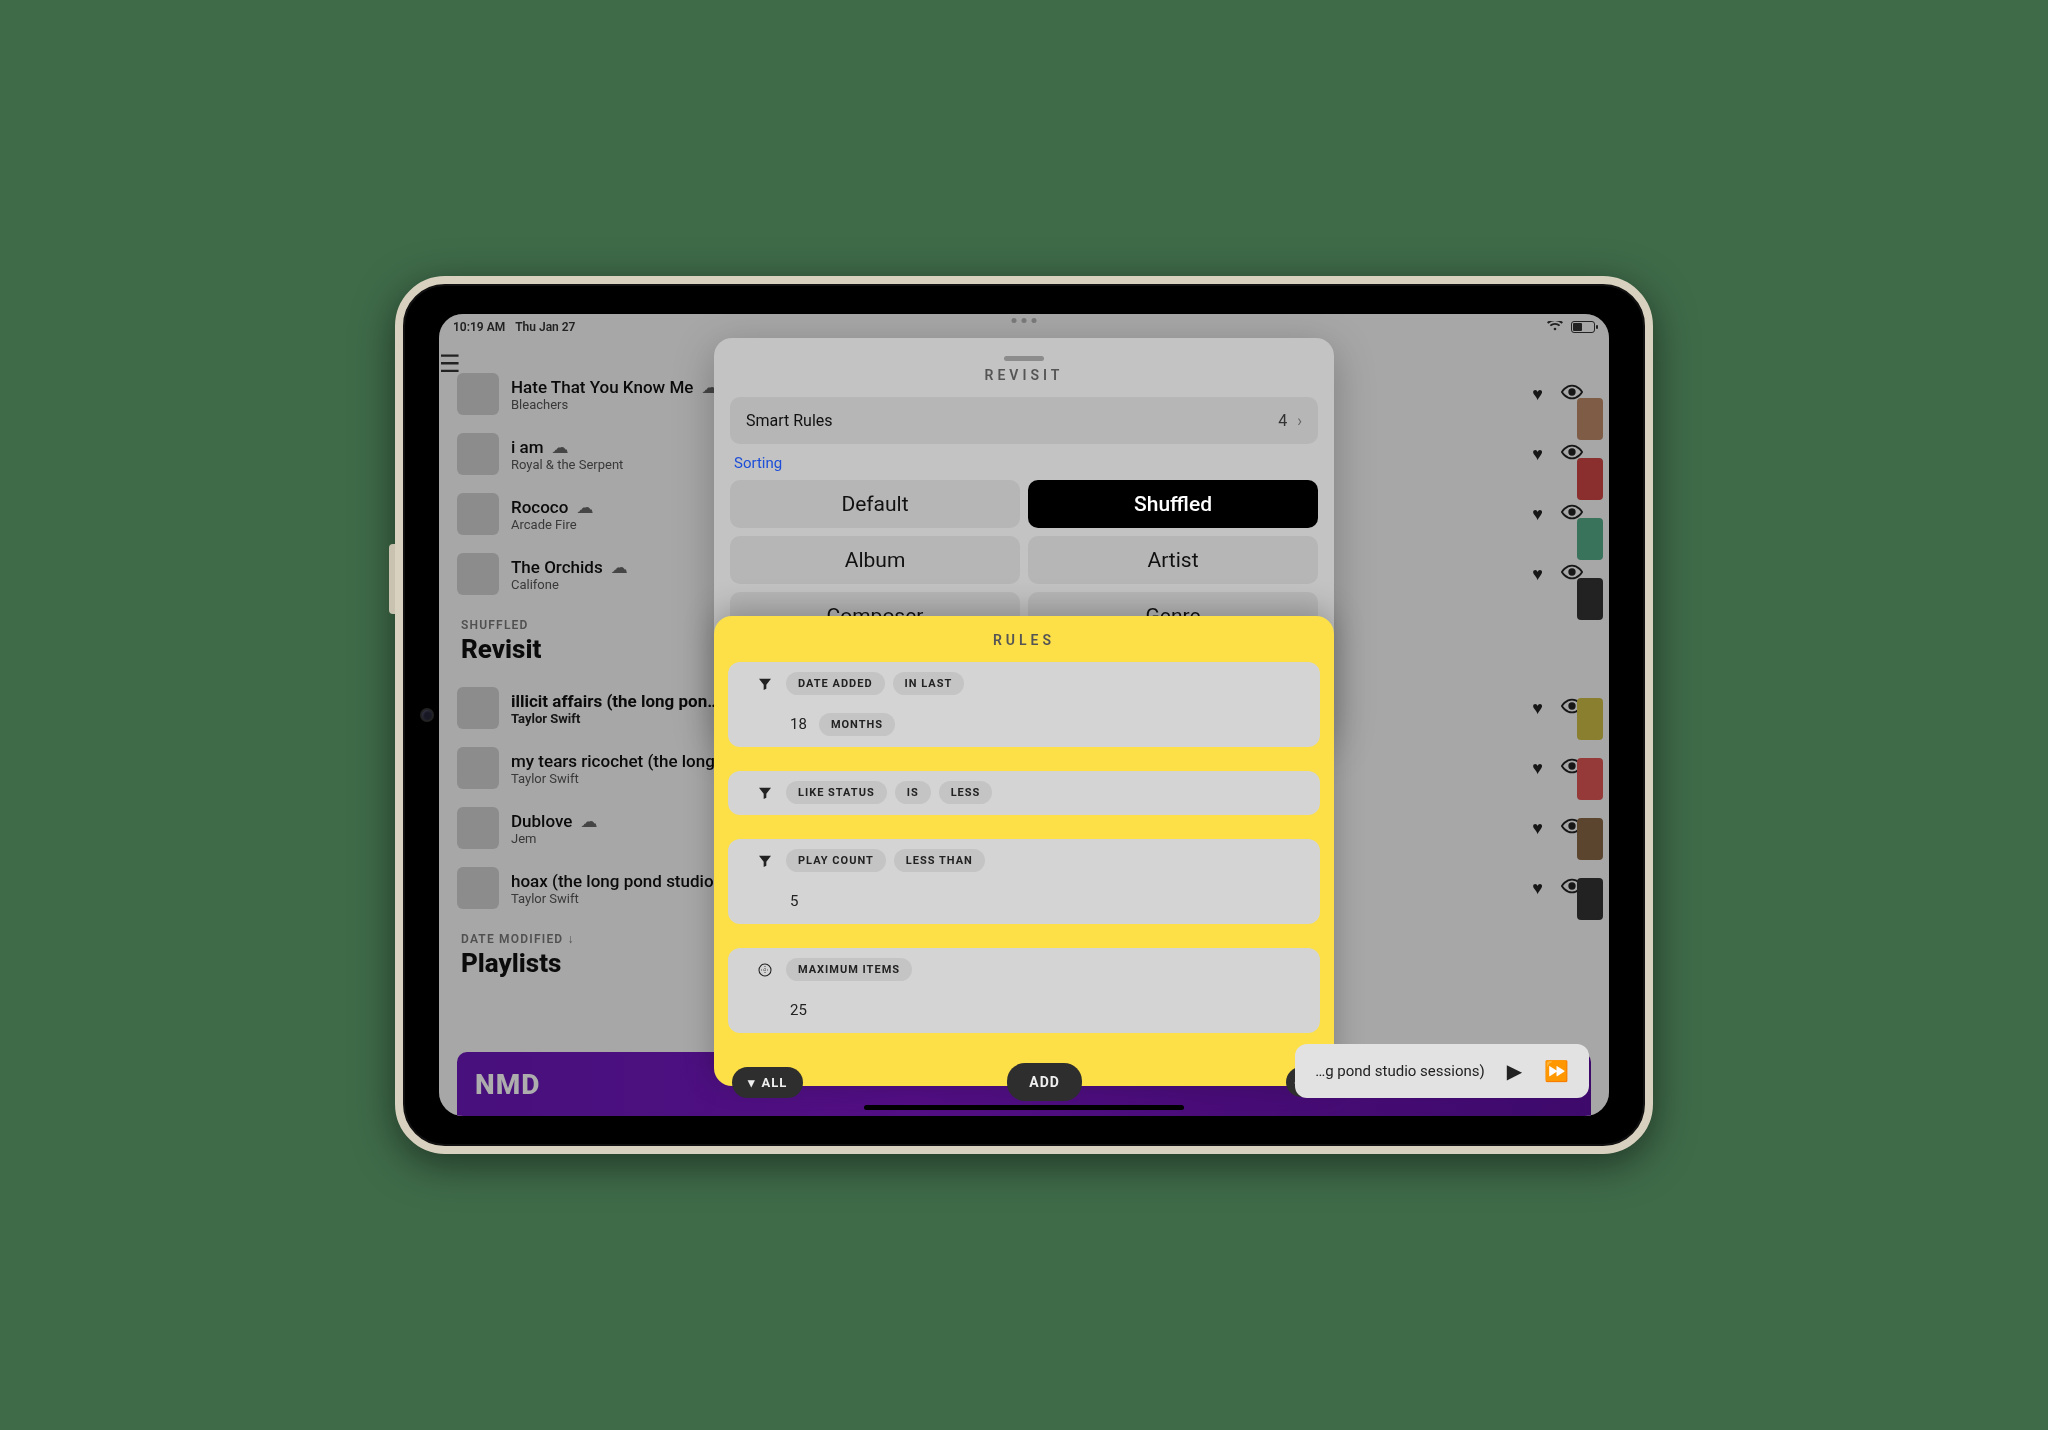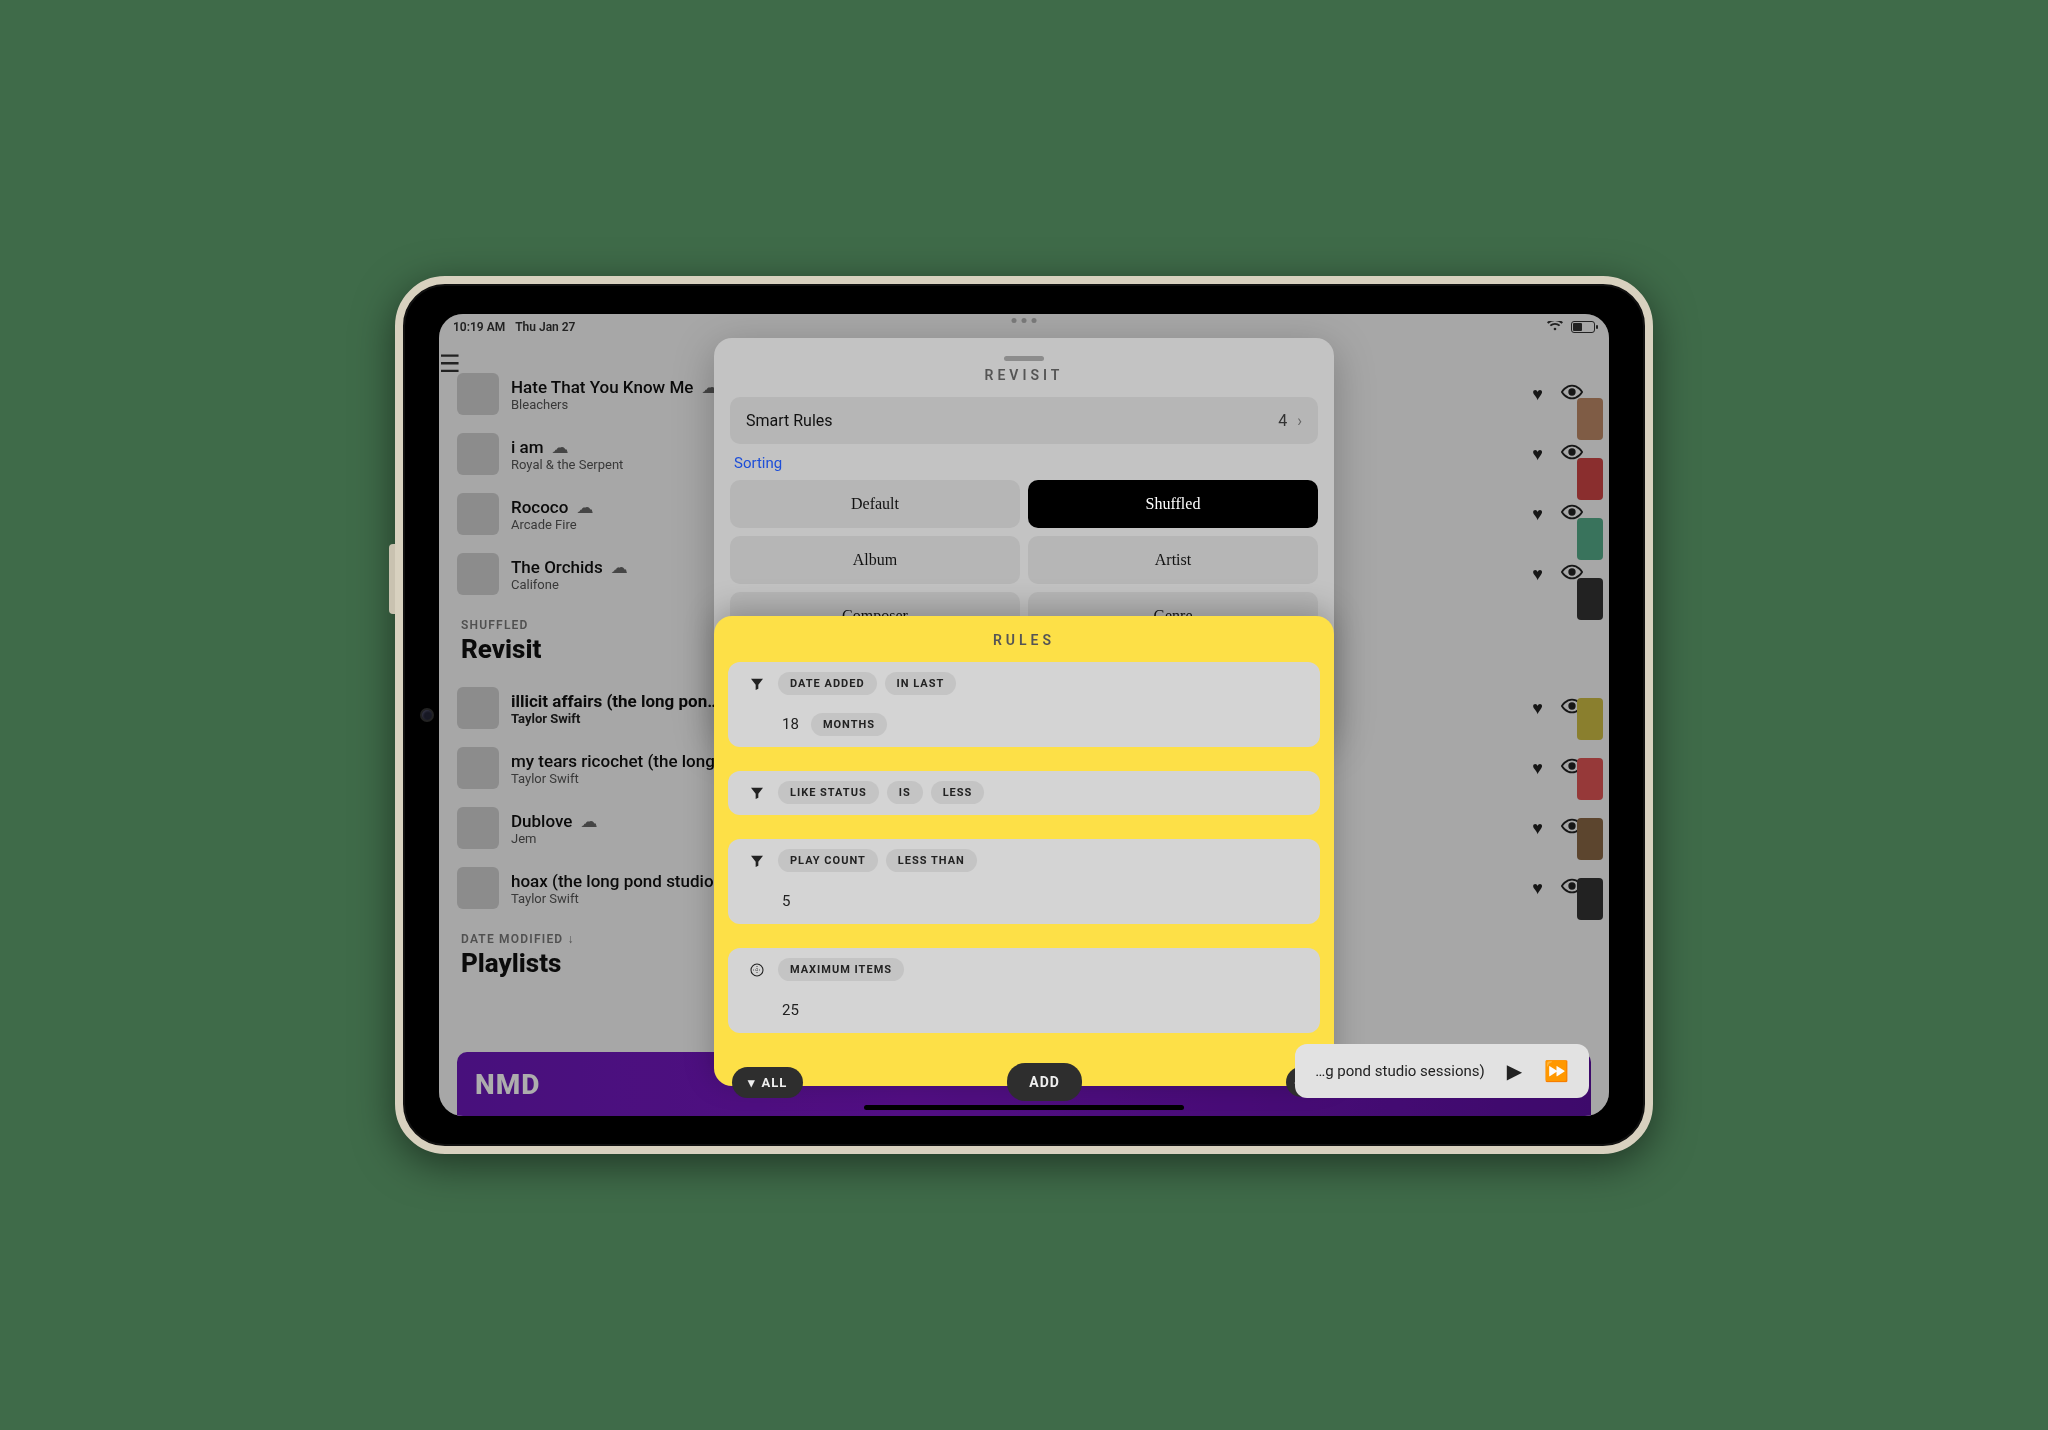--- a/index.html
+++ b/index.html
@@ -76,34 +76,34 @@
     z-index:2;
     box-shadow:0 10px 40px rgba(0,0,0,.25);
   }
   .grabber { width:40px; height:5px; background:#8c8c8c; border-radius:3px; margin:0 auto 6px auto; }
   .sheet-title { text-align:center; font-size:14px; letter-spacing:4px; color:#555; font-weight:600; margin-bottom:14px; }
   .cell { background:#b6b6b6; border-radius:10px; padding:14px 16px; display:flex; align-items:flex-start; font-size:16px; color:#111; margin-bottom:10px; }
   .cell .val { margin-left:auto; color:#333; }
   .chev { margin-left:10px; color:#666; }
   .sub-label { font-size:15px; color:#1d4ed8; margin:4px 4px 8px 4px; }
   .seg-grid { display:grid; grid-template-columns:1fr 1fr; gap:8px; }
-  .seg { background:#b6b6b6; border-radius:10px; height:48px; display:flex; align-items:center; justify-content:center; font-size:16px; color:#111;font-family:Liberation Serif, serif; }
+  .seg { background:#b6b6b6; border-radius:10px; height:48px; display:flex; align-items:center; justify-content:center; font-size:21px; color:#111; }
   .seg.sel { background:#000; color:#fff; font-weight:500; }
 
   
   .sheet-front {
     position:absolute; top:302px; left:50%; transform:translateX(-50%);
     width:620px; height:470px;
     background:#fde047; border-radius:18px;
     z-index:5;
     box-shadow:0 -6px 30px rgba(0,0,0,.25);
     display:flex; flex-direction:column;
     padding:10px 14px 16px 14px;
   }
-  .rule-row { background:#d4d4d4; border-radius:12px; padding:10px 20px; margin-bottom:24px; display:flex; align-items:flex-start; gap:12px; }
+  .rule-row { background:#d4d4d4; border-radius:12px; padding:10px 28px; margin-bottom:24px; display:flex; align-items:flex-start; gap:12px; }
   .rule-icon { width:18px; flex:0 0 18px; color:#222; margin-top:4px; text-align:center; }
   .rule-body { display:flex; flex-wrap:wrap; gap:8px; align-items:center; }
   .chip { background:#c4c4c4; border-radius:14px; padding:5px 12px; font-size:11px; letter-spacing:1px; font-weight:700; color:#222; }
   .chip.val { background:transparent; font-size:15px; letter-spacing:0; font-weight:400; padding:4px 4px; }
   .linebreak { flex-basis:100%; height:0; }
   .rules-footer { margin-top:auto; display:flex; align-items:center; justify-content:space-between; padding:6px 4px 0 4px; }
   .pill { background:#2e2e2e; color:#efefef; border-radius:18px; padding:8px 16px; font-size:13px; font-weight:700; letter-spacing:1px; display:flex; align-items:center; gap:6px; }
   .pill.big { padding:11px 22px; font-size:14px; }
   .circle-btn { width:30px; height:30px; border-radius:50%; background:#2e2e2e; color:#efefef; display:flex; align-items:center; justify-content:center; font-size:16px; }
 

